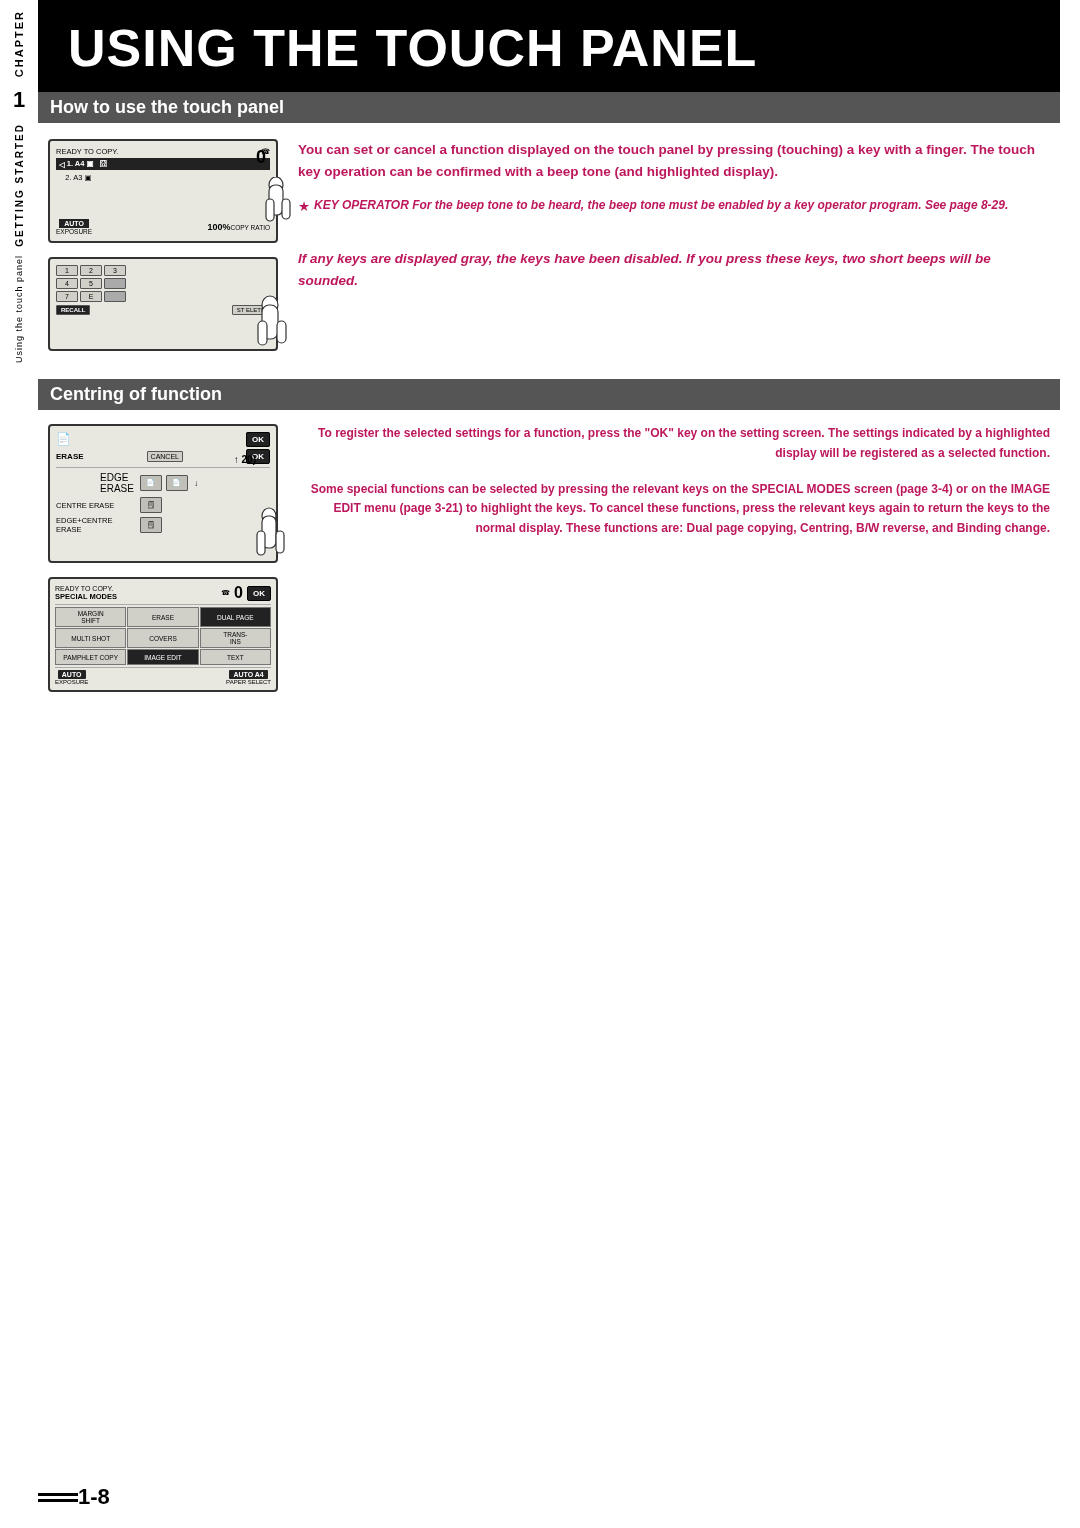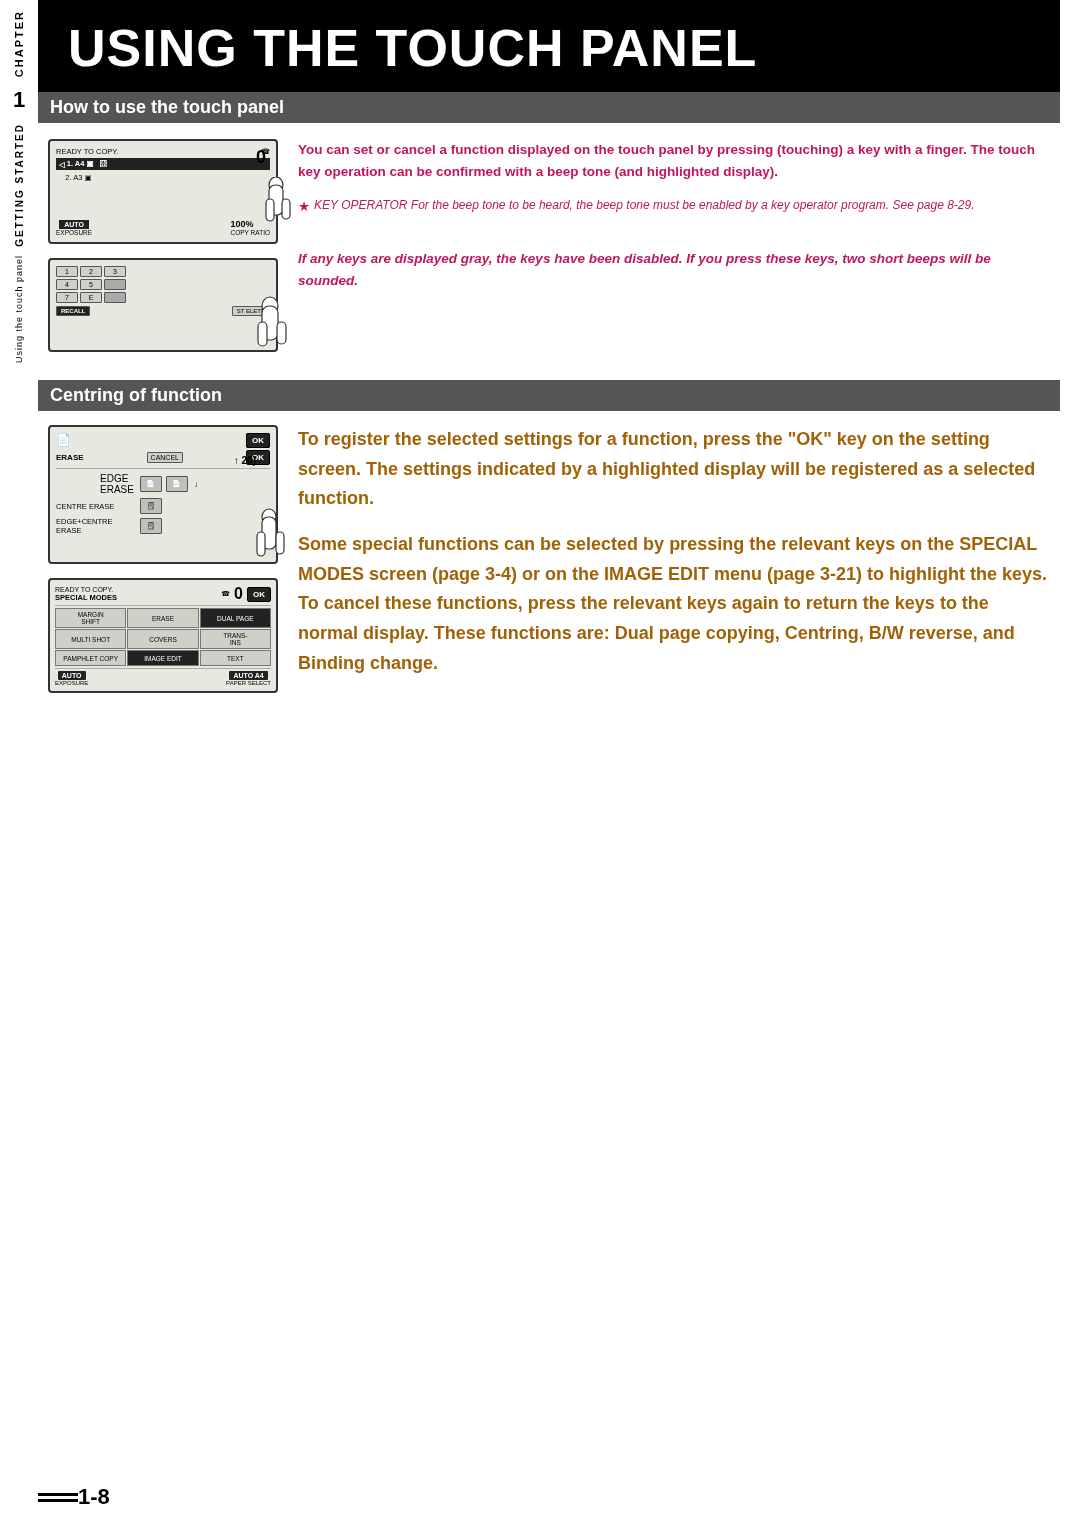--- a/index.html
+++ b/index.html
@@ -306,23 +306,24 @@
     .two-panel-col2 {
       display: flex;
       flex-direction: column;
       gap: 14px;
       min-width: 230px;
       max-width: 230px;
     }
 
     .right-text2 {
       flex: 1;
-      font-size: 18px;
+      font-size: 12px;
       line-height: 1.65;
-      color: #a16207;
+      color: #be185d;
+      text-align: right;
     }
 
     .lcd-top-row {
       display: flex;
       justify-content: space-between;
       align-items: center;
       font-size: 7.5px;
       margin-bottom: 2px;
     }
 
@@ -383,21 +384,21 @@
             </div>
             <div class="lcd-unselected-row">
               <span>&nbsp;&nbsp; 2. A3 ▣</span>
             </div>
             <div style="height:30px;"></div>
             <div style="display:flex;justify-content:space-between;align-items:center;margin-top:4px;">
               <div style="display:flex;flex-direction:column;align-items:center;">
                 <span style="background:#222;color:#fff;font-size:7px;font-weight:bold;padding:1px 5px;">AUTO</span>
                 <span style="font-size:6.5px;">EXPOSURE</span>
               </div>
-              <div style="display:flex;flex-direction:column;align-items:flex-start;">
+              <div style="display:flex;flex-direction:row;align-items:center;">
                 <span style="font-size:9px;font-weight:bold;">100%</span>
                 <span style="font-size:6.5px;">COPY RATIO</span>
               </div>
             </div>
           </div>
 
           <div style="position:absolute;right:-22px;top:38px;">
             <svg width="38" height="55" viewBox="0 0 38 55">
               <ellipse cx="14" cy="8" rx="7" ry="8" fill="#fff" stroke="#333" stroke-width="1.2"></ellipse>
               <rect x="7" y="8" width="14" height="30" rx="6" fill="#fff" stroke="#333" stroke-width="1.2"></rect>
@@ -435,21 +436,21 @@
               <rect x="23" y="26" width="9" height="22" rx="4.5" fill="#fff" stroke="#333" stroke-width="1.2"></rect>
             </svg>
           </div>
         </div>
       </div>
 
       <div class="right-text">
         <p style="font-weight:bold;margin-bottom:12px;">You can set or cancel a function displayed on the touch panel by pressing (touching) a key with a finger. The touch key operation can be confirmed with a beep tone (and highlighted display).</p>
         <div class="star-note">
           <span>★</span>
-          <span style="font-style:italic;font-size:12px;">KEY OPERATOR  For the beep tone to be heard, the beep tone must be enabled by a key operator program. See page 8-29.</span>
+          <span style="font-style:italic;font-size:12px;font-weight:bold;">KEY OPERATOR  For the beep tone to be heard, the beep tone must be enabled by a key operator program. See page 8-29.</span>
         </div>
         <p style="font-weight:bold;margin-top:30px;font-style:italic;">If any keys are displayed gray, the keys have been disabled. If you press these keys, two short beeps will be sounded.</p>
       </div>
     </div>
 
     <div class="selection-section">
       <div class="section-header">Centring of function</div>
 
       <div class="section2-panels-and-text">
 

